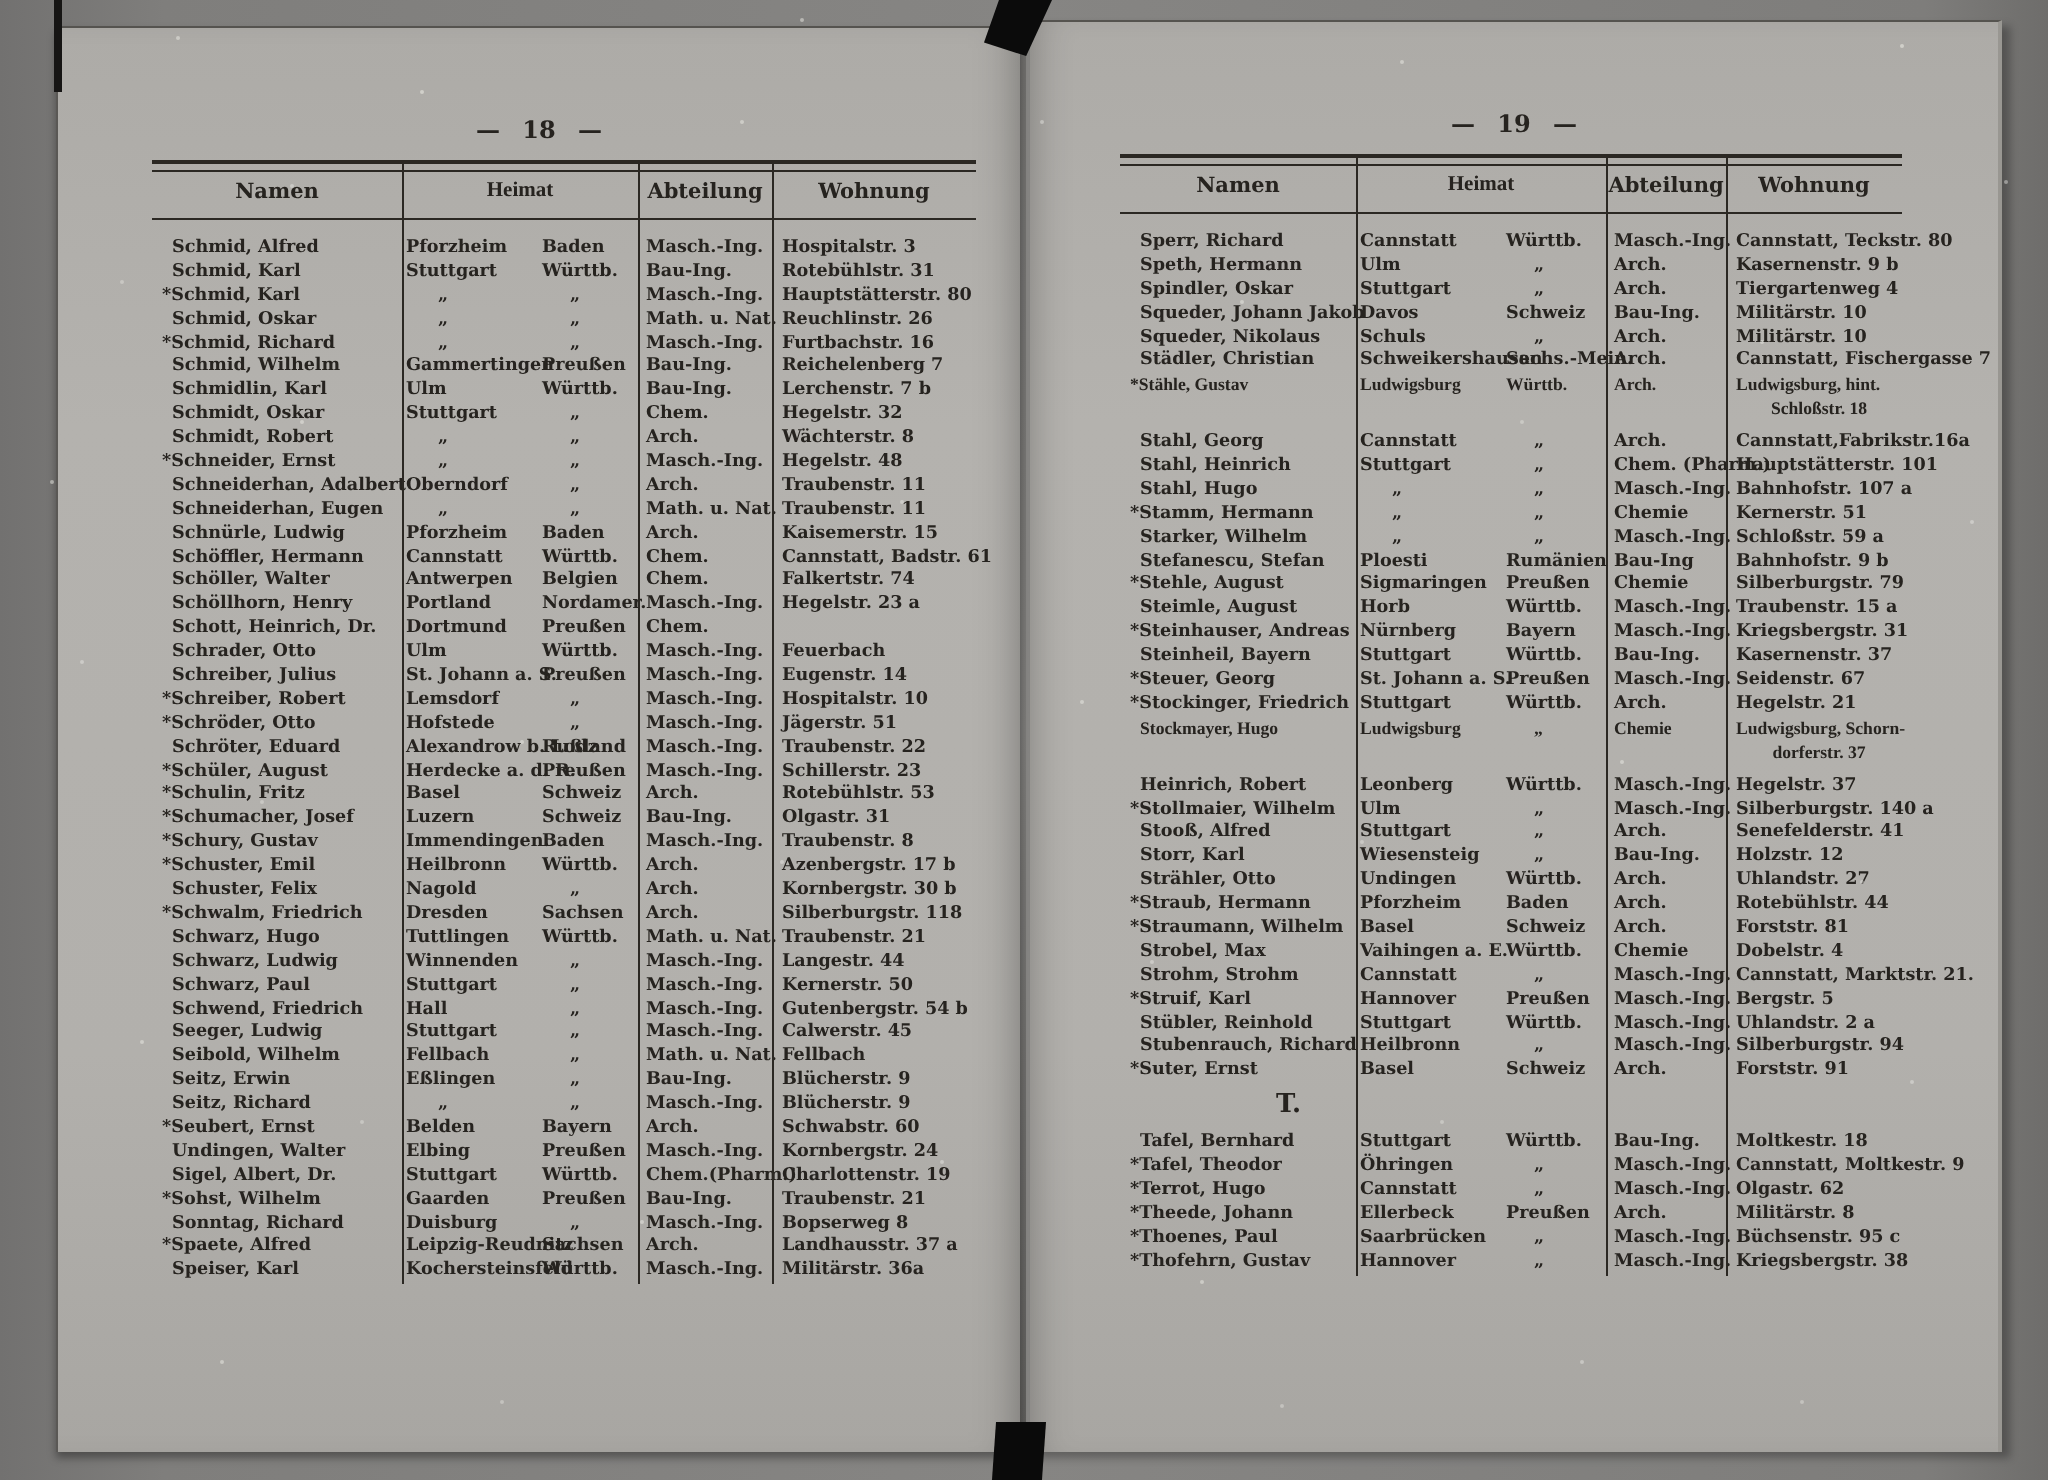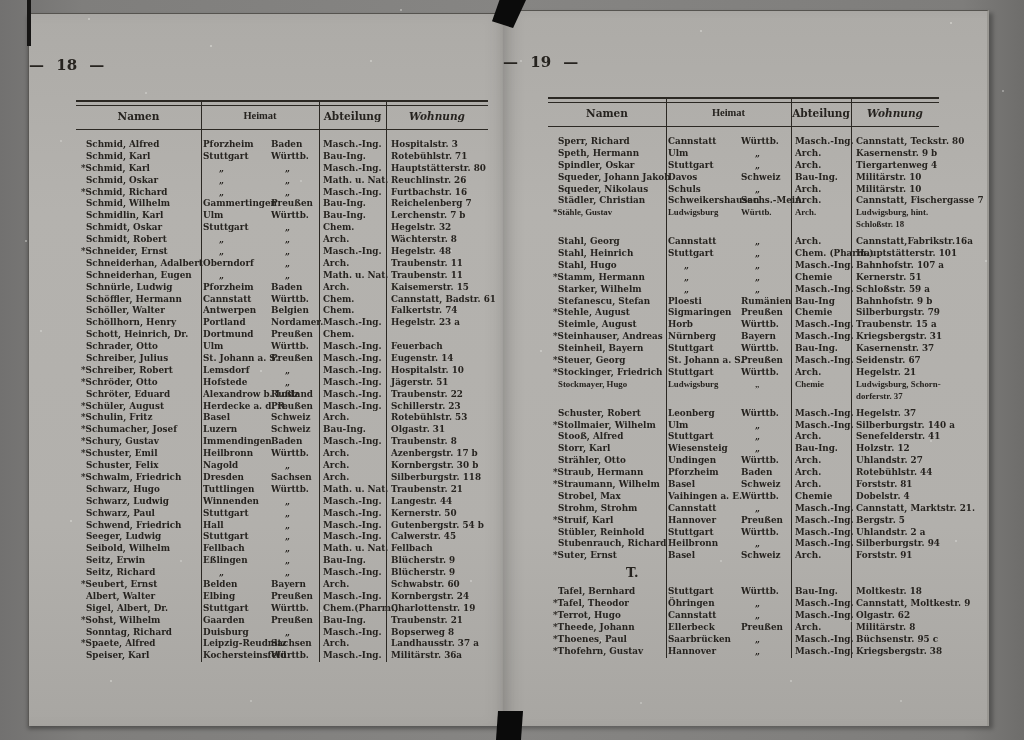--- a/index.html
+++ b/index.html
@@ -13,21 +13,21 @@
     position:absolute;
     background:linear-gradient(180deg,#adaba7,#b4b2ae 28%,#b2b0ac 72%,#a8a6a2);
     color:#26231f;
   }
   .page-left{
     left:28px;top:13px;width:481px;height:712px;
     border-top:1px solid #55534f;border-left:1px solid #5a5855;
     box-shadow:inset -16px 0 22px -16px rgba(0,0,0,.35), 0 3px 4px rgba(0,0,0,.35);
   }
   .page-right{
-    left:503px;top:10px;width:484px;height:715px;
+    left:515px;top:10px;width:484px;height:715px;
     border-top:1px solid #55534f;border-right:2px solid #999792;
     box-shadow:inset 14px 0 20px -14px rgba(0,0,0,.3), 4px 3px 4px rgba(0,0,0,.28);
   }
   .crease{position:absolute;left:509px;top:8px;width:4px;height:717px;
     background:linear-gradient(180deg,#6e6d6b,#7b7a78 50%,#5d5c5a);}
   .mark-topleft{position:absolute;left:27px;top:0;width:4px;height:46px;background:#161514;}
   .mark-spine-top{position:absolute;left:492px;top:0;width:34px;height:28px;background:#0b0b0b;
     clip-path:polygon(22% 0,100% 0,62% 100%,0 76%);}
   .mark-spine-bottom{position:absolute;left:497px;top:711px;width:25px;height:29px;background:#0a0a0a;
     transform:skewX(-4deg);}
@@ -47,49 +47,49 @@
       930px 440px 0 rgba(236,236,230,.45), 70px 520px 0 rgba(236,236,230,.5),
       180px 560px 0 rgba(236,236,230,.4), 320px 610px 0 rgba(236,236,230,.5),
       470px 580px 0 rgba(236,236,230,.45), 600px 640px 0 rgba(236,236,230,.5),
       720px 560px 0 rgba(236,236,230,.4), 850px 620px 0 rgba(236,236,230,.5),
       955px 540px 0 rgba(236,236,230,.45), 110px 680px 0 rgba(236,236,230,.5),
       250px 700px 0 rgba(236,236,230,.4), 370px 60px 0 rgba(236,236,230,.5),
       575px 480px 0 rgba(236,236,230,.45), 25px 240px 0 rgba(236,236,230,.5),
       640px 702px 0 rgba(236,236,230,.4), 790px 680px 0 rgba(236,236,230,.45),
       900px 700px 0 rgba(236,236,230,.4), 145px 92px 0 rgba(236,236,230,.45);}
   .pageno{
-    margin-top:44px;height:14px;line-height:14px;
-    font-size:15px;font-weight:700;word-spacing:7px;
+    margin-top:44px;height:14px;line-height:14px;text-align:center;
+    font-size:12px;font-weight:700;word-spacing:7px;
   }
-  .table{margin-top:28px;}
+  .table{margin-top:8px;}
   .page-left  .table{margin-left:47px;width:412px;--c1:125px;--c2:70px;--c3:48px;--c4:67px;--c5:102px;--v1:125px;--v2:243px;--v3:310px;}
   .page-right .table{margin-left:45px;width:391px;--c1:118px;--c2:75px;--c3:50px;--c4:60px;--c5:88px;--v1:118px;--v2:243px;--v3:303px;}
   .thead{
     position:relative;height:27px;
     border-top:2.2px solid #2b2823;border-bottom:1.7px solid #2b2823;
     display:flex;align-items:center;
   }
   .thead::before{content:"";position:absolute;left:0;right:0;top:2.5px;height:1px;background:#2b2823;}
   .hcell{font-size:10.5px;font-weight:700;text-align:center;}
-  .h1{width:var(--c1);} .h2{width:calc(var(--c2) + var(--c3));font-family:Liberation Serif, serif;} .h3{width:var(--c4);} .h4{width:var(--c5);font-style:italic;}
+  .h1{width:var(--c1);} .h2{width:calc(var(--c2) + var(--c3));font-family:Liberation Serif, serif;} .h3{width:var(--c4);} .h4{width:var(--c5);}
   .vrule{position:absolute;top:0;bottom:0;width:1px;background:#2b2823;}
   .v1{left:var(--v1);} .v2{left:var(--v2);} .v3{left:var(--v3);}
   .rows{position:relative;padding-top:9px;}
   .row{display:flex;height:11.9px;line-height:11.9px;font-size:8.8px;font-weight:700;white-space:nowrap;}
   .row.tall{height:23.8px;font-family:Liberation Serif, serif;}
   .cell{box-sizing:border-box;overflow:visible;}
   .cell.name{width:var(--c1);padding-left:10px;}
   .cell.name.starred{text-indent:-5px;}
   .cell.place{width:var(--c2);padding-left:2px;}
   .cell.region{width:var(--c3);}
   .cell.dept{width:var(--c4);padding-left:4px;}
   .cell.addr{width:var(--c5);padding-left:5px;}
   .cell.ditto{padding-left:18px;}
   .cell.region.ditto{padding-left:14px;}
-  .line2{text-align:left;line-height:11.9px;}
+  .line2{text-align:center;line-height:11.9px;}
   .spacer{height:5px;}
   .section-head{height:24px;line-height:22px;padding-left:78px;font-size:13px;font-weight:700;}
 </style>
 </head>
 <body>
 
 <div class="photo">
 
   <div class="crease"></div>
 
@@ -111,21 +111,21 @@
             <div class="cell place">Pforzheim</div>
             <div class="cell region">Baden</div>
             <div class="cell dept">Masch.-Ing.</div>
             <div class="cell addr">Hospitalstr. 3</div>
           </div>
           <div class="row">
             <div class="cell name">Schmid, Karl</div>
             <div class="cell place">Stuttgart</div>
             <div class="cell region">Württb.</div>
             <div class="cell dept">Bau-Ing.</div>
-            <div class="cell addr">Rotebühlstr. 71</div>
+            <div class="cell addr">Rotebühlstr. 31</div>
           </div>
           <div class="row">
             <div class="cell name starred">*Schmid, Karl</div>
             <div class="cell place ditto">„</div>
             <div class="cell region ditto">„</div>
             <div class="cell dept">Masch.-Ing.</div>
             <div class="cell addr">Hauptstätterstr. 80</div>
           </div>
           <div class="row">
             <div class="cell name">Schmid, Oskar</div>
@@ -366,21 +366,21 @@
             <div class="cell addr">Blücherstr. 9</div>
           </div>
           <div class="row">
             <div class="cell name starred">*Seubert, Ernst</div>
             <div class="cell place">Belden</div>
             <div class="cell region">Bayern</div>
             <div class="cell dept">Arch.</div>
             <div class="cell addr">Schwabstr. 60</div>
           </div>
           <div class="row">
-            <div class="cell name">Albert, Walter</div>
+            <div class="cell name">Undingen, Walter</div>
             <div class="cell place">Elbing</div>
             <div class="cell region">Preußen</div>
             <div class="cell dept">Masch.-Ing.</div>
             <div class="cell addr">Kornbergstr. 24</div>
           </div>
           <div class="row">
             <div class="cell name">Sigel, Albert, Dr.</div>
             <div class="cell place">Stuttgart</div>
             <div class="cell region">Württb.</div>
             <div class="cell dept">Chem.(Pharm.)</div>
@@ -576,21 +576,21 @@
             <div class="cell place">Ludwigsburg</div>
             <div class="cell region ditto">„</div>
             <div class="cell dept">Chemie</div>
             <div class="cell addr">
               <div>Ludwigsburg, Schorn-</div>
               <div class="line2">dorferstr. 37</div>
             </div>
           </div>
           <div class="spacer"></div>
           <div class="row">
-            <div class="cell name">Schuster, Robert</div>
+            <div class="cell name">Heinrich, Robert</div>
             <div class="cell place">Leonberg</div>
             <div class="cell region">Württb.</div>
             <div class="cell dept">Masch.-Ing.</div>
             <div class="cell addr">Hegelstr. 37</div>
           </div>
           <div class="row">
             <div class="cell name starred">*Stollmaier, Wilhelm</div>
             <div class="cell place">Ulm</div>
             <div class="cell region ditto">„</div>
             <div class="cell dept">Masch.-Ing.</div>

